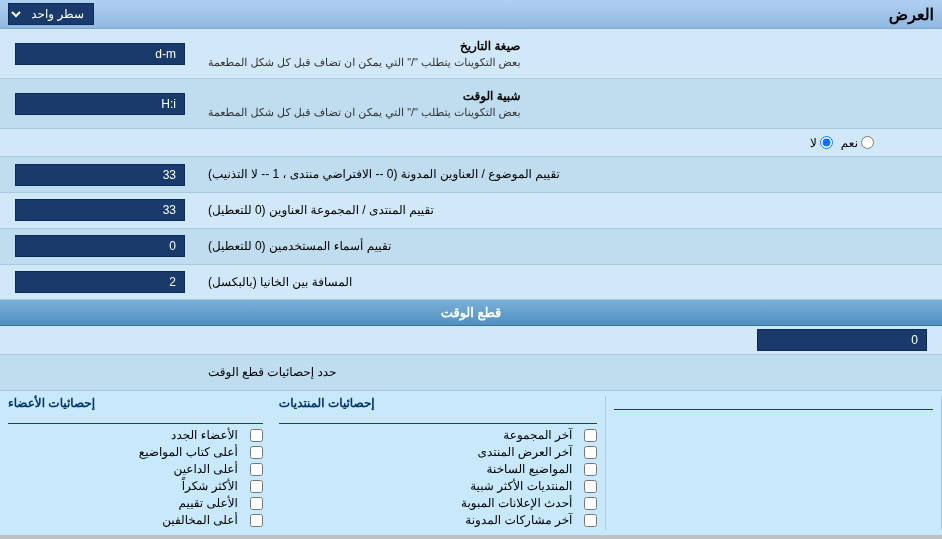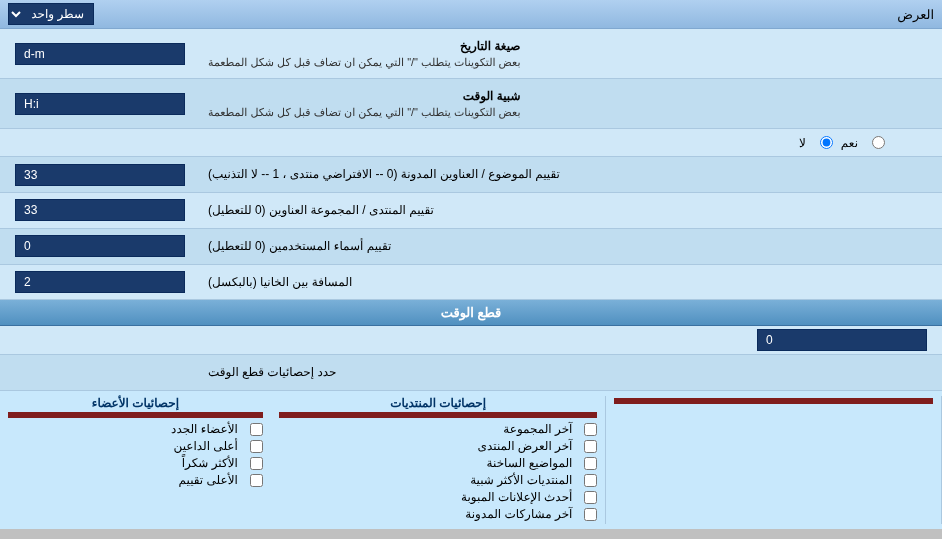--- a/index.html
+++ b/index.html
@@ -46,21 +46,21 @@
       display: flex;
       align-items: center;
       justify-content: center;
     }
     .dark-input {
       background: #1a3a6b;
       color: #fff;
       border: 1px solid #0a2a5b;
       padding: 3px 8px;
       width: 170px;
-      text-align: left;
+      text-align: right;
       font-size: 12px;
       direction: ltr;
     }
     .section-header {
       background: linear-gradient(to bottom, #7ab0d8, #5090c0);
       color: #fff;
       text-align: center;
       font-weight: bold;
       font-size: 13px;
       padding: 5px;
@@ -84,21 +84,21 @@
     }
     .radio-group {
       display: flex;
       align-items: center;
       gap: 8px;
       direction: rtl;
     }
     .radio-label {
       display: flex;
       align-items: center;
-      gap: 14px;
+      gap: 3px;
       font-size: 12px;
     }
     .sub-label {
       font-size: 11px;
       color: #333;
       display: block;
       line-height: 1.3;
     }
     .check-columns-row {
       display: flex;
@@ -110,46 +110,46 @@
       flex: 1;
       padding: 0 8px;
       border-right: 1px solid #aac8e0;
       direction: rtl;
     }
     .check-col:last-child {
       border-right: none;
     }
     .check-col-header {
       font-weight: bold;
-      text-align: center;
+      text-align: left;
       font-size: 12px;
       color: #003366;
       margin-bottom: 4px;
-      border-bottom: 6px solid #7f1d1d;
-      padding-bottom: 2px;
+      border-bottom: 1px solid #7f1d1d;
+      padding-bottom: 13px;
     }
     .check-item {
       display: flex;
       align-items: center;
       gap: 12px;
       margin-bottom: 3px;
       direction: rtl;
       font-size: 12px;
     }
     .check-item input[type="checkbox"] {
       margin: 0;
     }
   </style>
 </head>
 <body>
 
 <div class="main-container">
   <div class="top-row">
     <div>
-      <span style="font-size:13px; color:#000;">العرض</span>
+      <span style="font-size:16px; color:#000;font-weight:bold;">العرض</span>
     </div>
     <select class="select-input"><option>سطر واحد</option><option>سطران</option><option>ثلاثة أسطر</option></select>
   </div>
 
   <div class="row">
     <div class="label-cell">
       <div style="text-align:right; direction:rtl;">
         <strong>صيغة التاريخ</strong>
         <br>
         <span class="sub-label">بعض التكوينات يتطلب "/" التي يمكن ان تضاف قبل كل شكل المطعمة</span>
@@ -276,26 +276,34 @@
     </div>
 
     <div class="check-col" style="flex:1.2;">
       <div class="check-col-header">إحصائيات الأعضاء</div>
       <div class="check-item">
         <input type="checkbox" style="">
         <span>الأعضاء الجدد</span>
       </div>
       <div class="check-item">
         <input type="checkbox" style="">
+        <span>أعلى كتاب المواضيع</span>
+      </div>
+      <div class="check-item">
+        <input type="checkbox" style="">
         <span>أعلى الداعين</span>
       </div>
       <div class="check-item">
         <input type="checkbox" style="">
         <span>الأكثر شكراً</span>
       </div>
       <div class="check-item">
         <input type="checkbox" style="">
         <span>الأعلى تقييم</span>
       </div>
+      <div class="check-item">
+        <input type="checkbox" style="">
+        <span>أعلى المخالفين</span>
+      </div>
     </div>
   </div>
 
 </div>
 
 </body></html>

